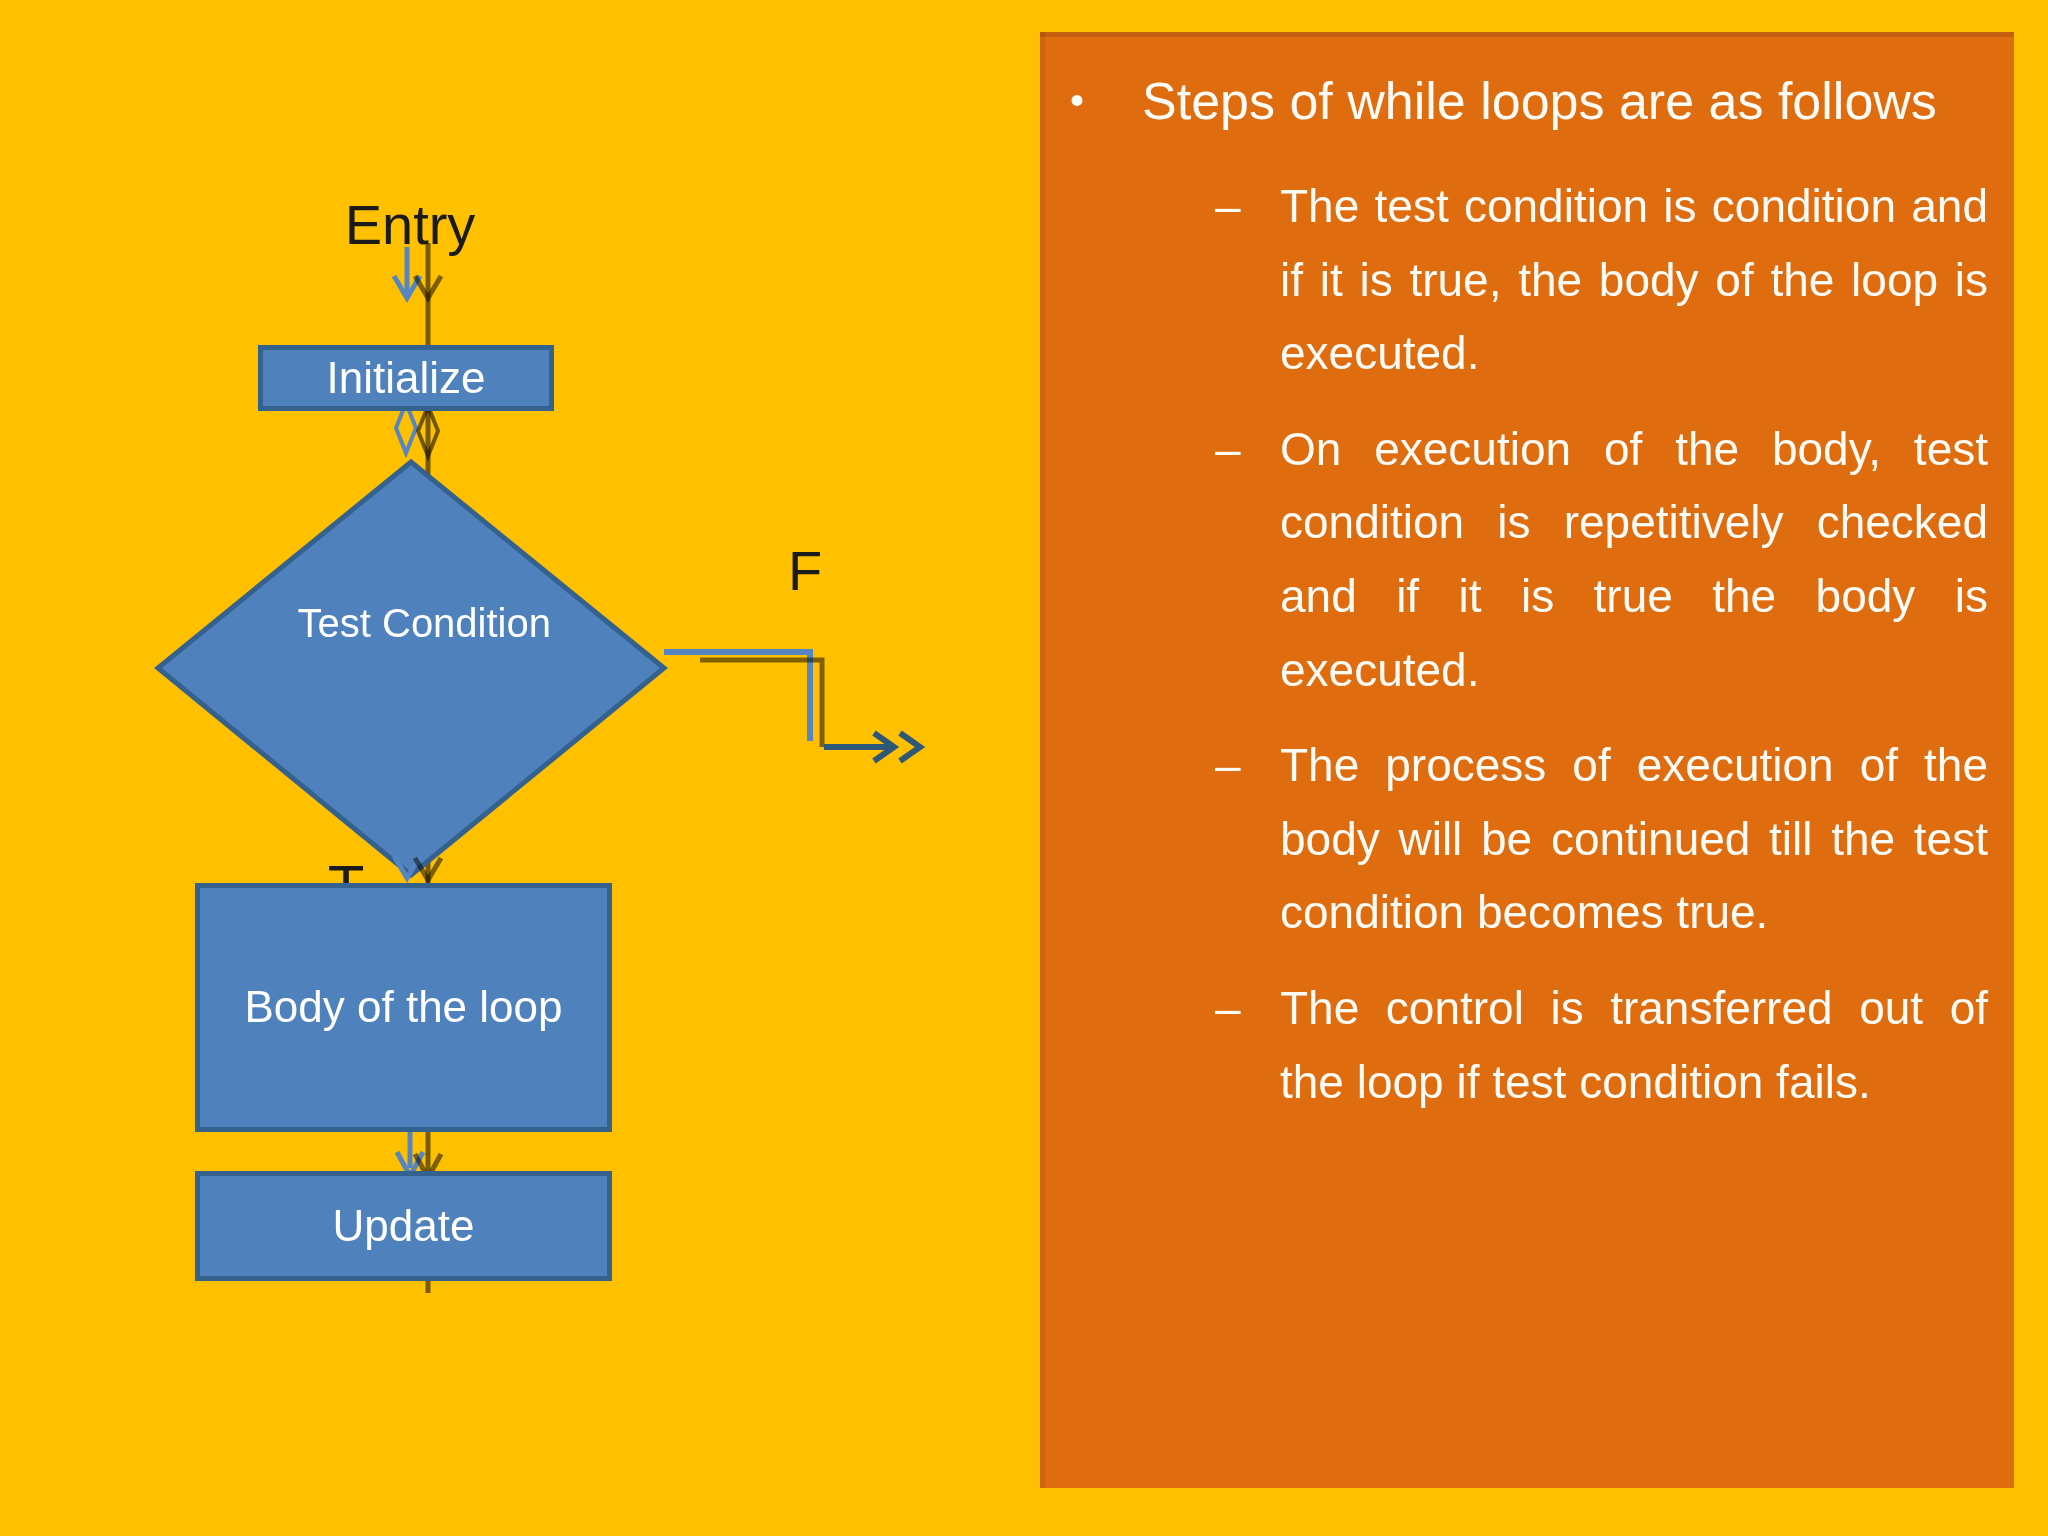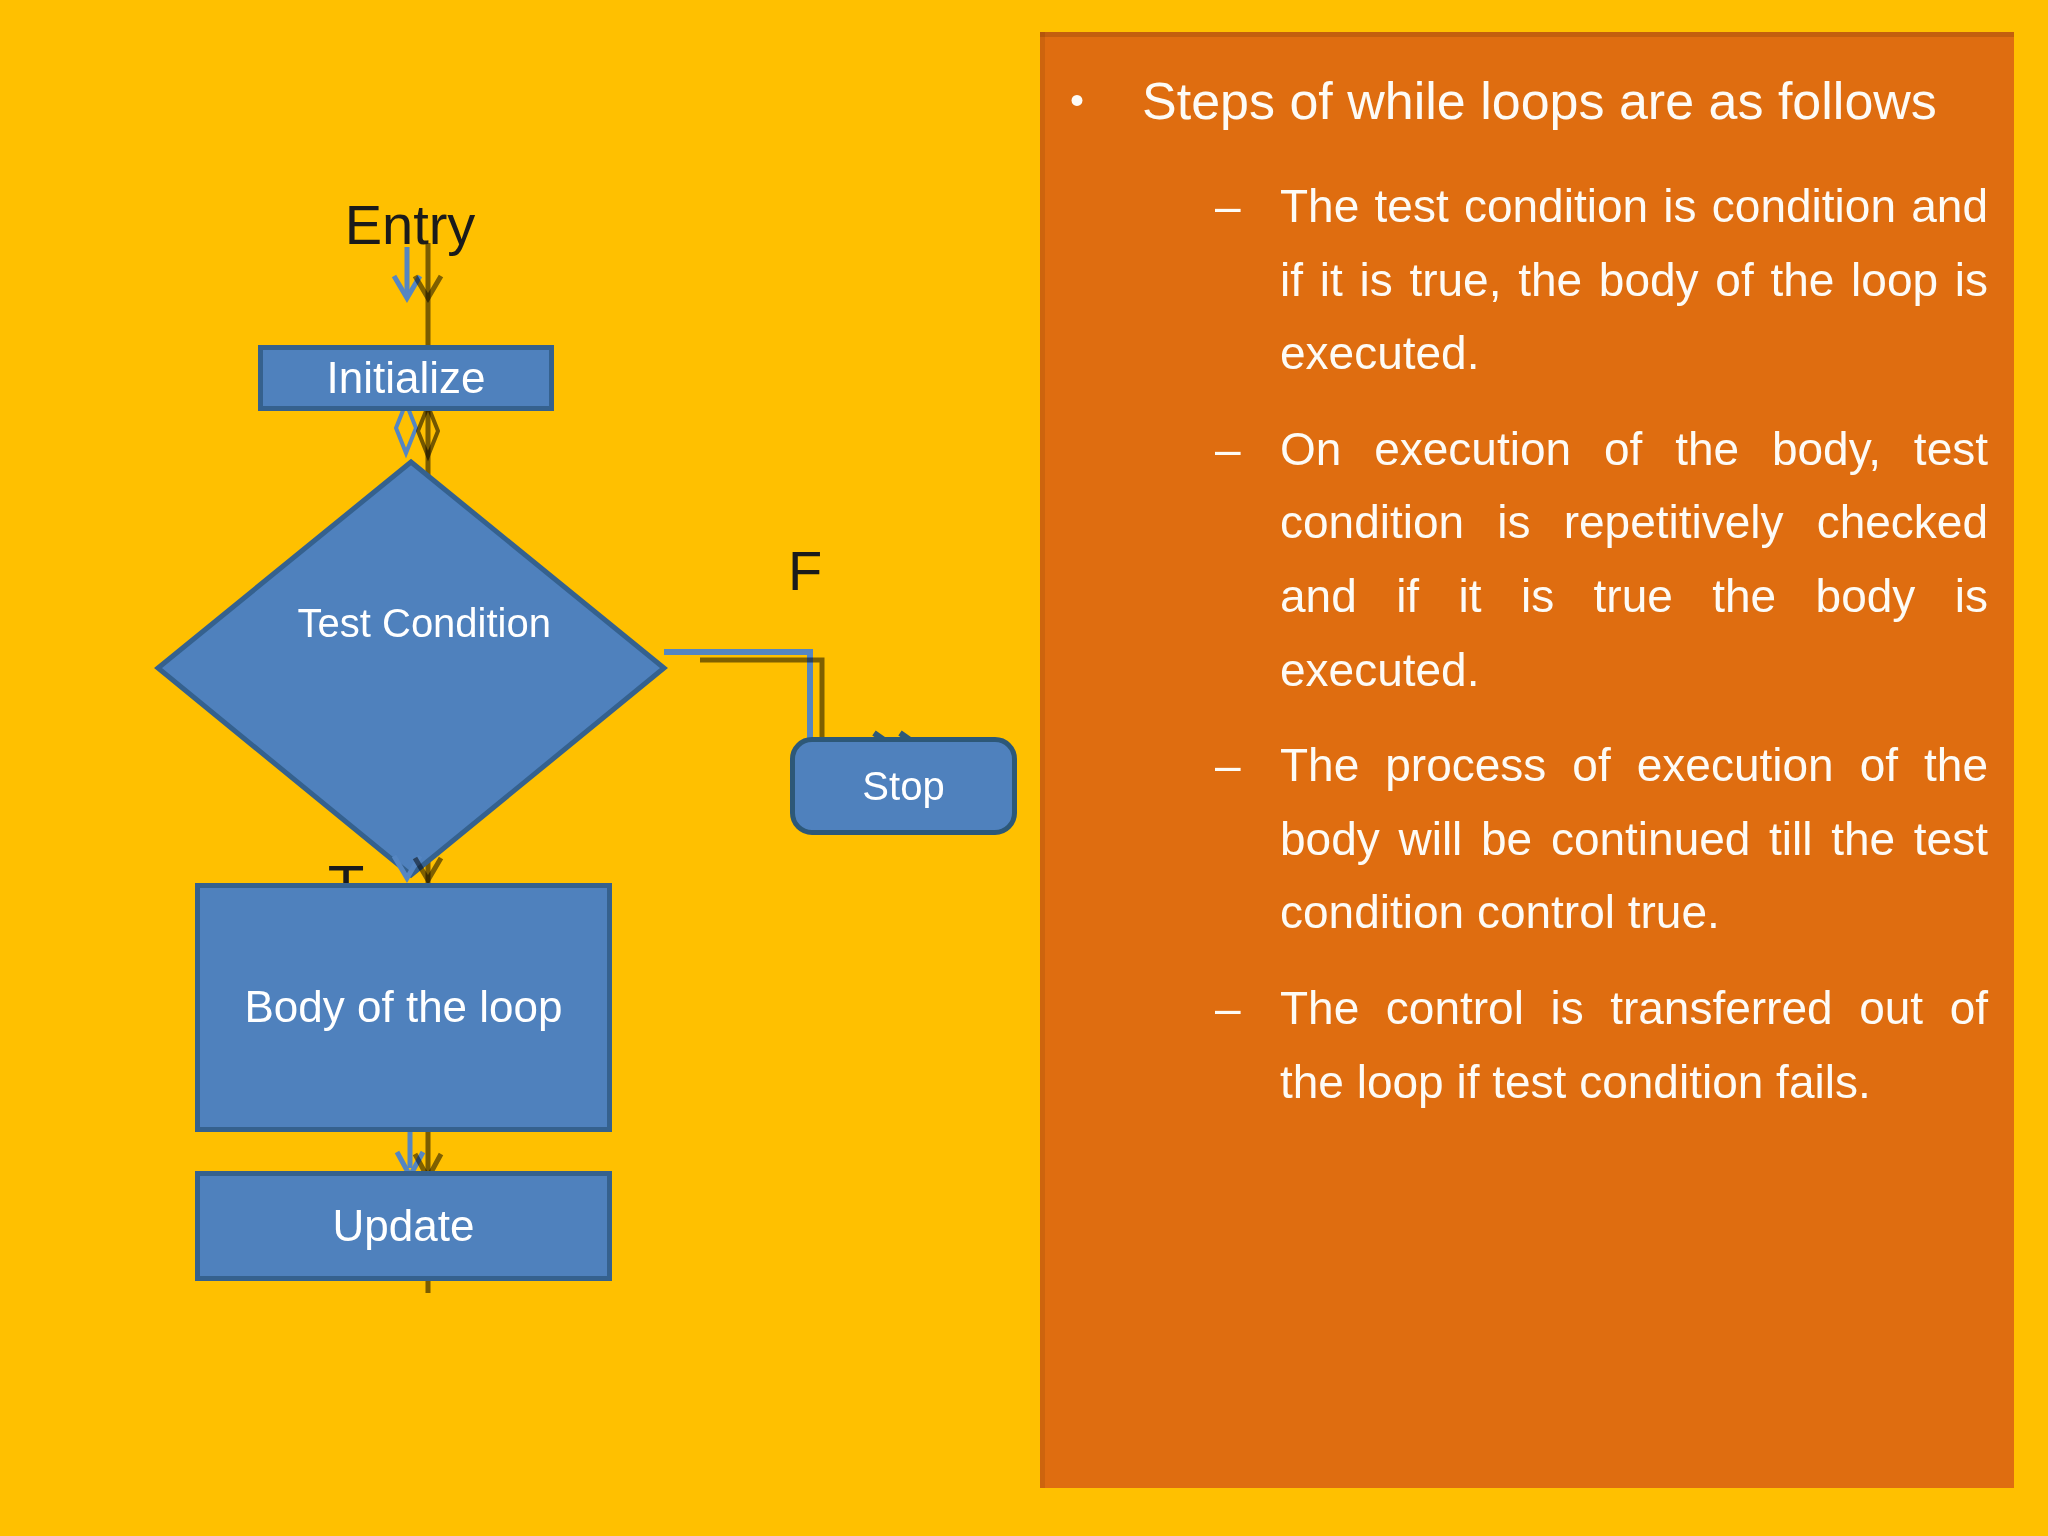--- a/index.html
+++ b/index.html
@@ -88,23 +88,20 @@
   <div class="fc-box" id="initialize-box" style="left:258px;top:303px;width:296px;height:66px;margin-top:42px;">
     <span>Initialize</span>
   </div>
 
   <div id="diamond-label">Test Condition</div>
 
   <div class="fc-label" id="false-label">F</div>
 
   <div class="fc-label" id="true-label">T</div>
 
-  <div class="fc-box" id="stop-box" style="left:790px;top:737px;width:227px;height:98px;">
-    <span>Stop</span>
-  </div>
 
   <div class="fc-box" id="body-box" style="left:195px;top:883px;width:417px;height:249px;">
     <span>Body of the loop</span>
   </div>
 
   <div class="fc-box" id="update-box" style="left:195px;top:1171px;width:417px;height:110px;">
     <span>Update</span>
   </div>
 
   <div id="text-panel">
@@ -119,21 +116,21 @@
       <span class="ptext">The test condition is condition and if it is true, the body of the loop is executed.</span>
     </div>
 
     <div class="para sub-bullet">
       <span class="marker">–</span>
       <span class="ptext">On execution of the body, test condition is repetitively checked and if it is true the body is executed.</span>
     </div>
 
     <div class="para sub-bullet">
       <span class="marker">–</span>
-      <span class="ptext">The process of execution of the body will be continued till the test condition control true.</span>
+      <span class="ptext">The process of execution of the body will be continued till the test condition becomes true.</span>
     </div>
 
     <div class="para sub-bullet">
       <span class="marker">–</span>
       <span class="ptext">The control is transferred out of the loop if test condition fails.</span>
     </div>
 
   </div>
 </div>
 

